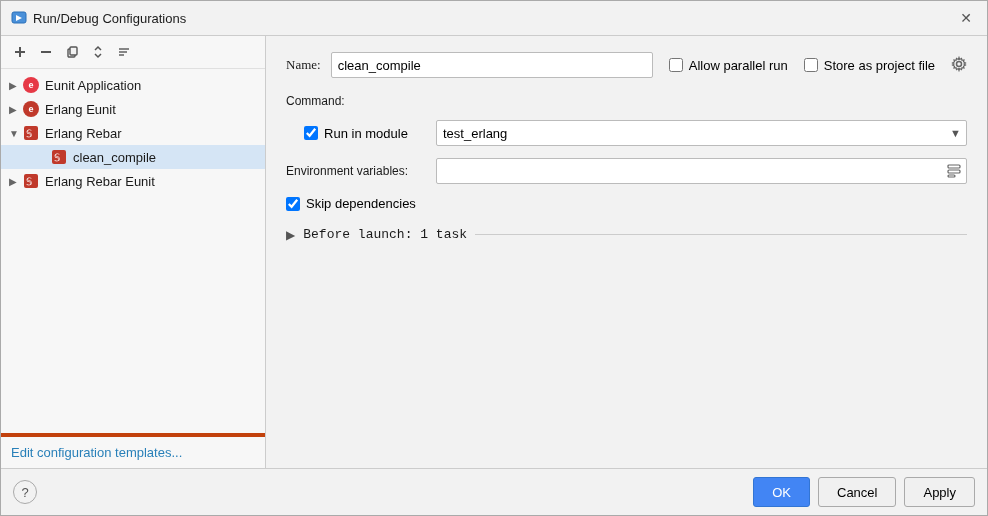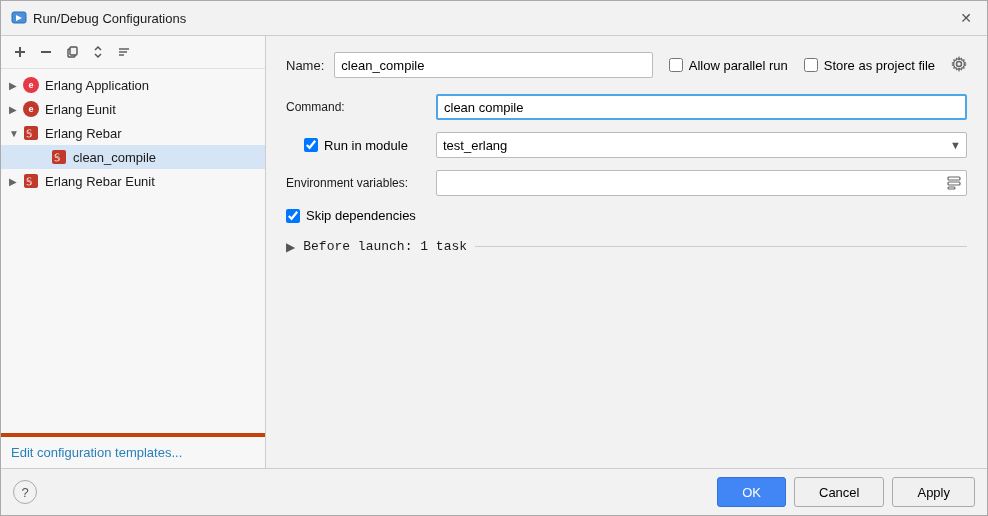--- a/index.html
+++ b/index.html
@@ -155,20 +155,21 @@
     .name-row {
       display: flex;
       align-items: center;
       flex: 1;
       gap: 10px;
     }
     .name-label {
       font-size: 13px;
       color: #1a1a1a;
       white-space: nowrap;
+      font-family: Liberation Serif, serif;
     }
     .name-input {
       flex: 1;
       height: 26px;
       border: 1px solid #bbb;
       border-radius: 2px;
       padding: 2px 6px;
       font-size: 13px;
       background: white;
       outline: none;
@@ -306,21 +307,21 @@
       border: 1px solid #aaa;
       border-radius: 50%;
       display: flex; align-items: center; justify-content: center;
       cursor: pointer;
       font-size: 13px;
       color: #555;
       margin-right: auto;
     }
     .btn {
       height: 30px;
-      padding: 0 24px;
+      padding: 0 18px;
       border-radius: 3px;
       font-size: 13px;
       cursor: pointer;
       border: 1px solid #aaa;
       background: #f0f0f0;
     }
     .btn.primary {
       background: #4285f4;
       color: white;
       border: 1px solid #3275d4;
@@ -381,21 +382,21 @@
         </div>
       </div>
 
       <div class="tree-area">
 
         <div class="tree-item">
           <span class="arrow">▶</span>
           <span class="item-icon">
             <div class="erlang-app-icon">e</div>
           </span>
-          <span class="item-label">Erlang Application</span>
+          <span class="item-label">Eunit Application</span>
         </div>
 
         <div class="tree-item">
           <span class="arrow">▶</span>
           <span class="item-icon">
             <div class="erlang-app-icon" style="background:#c0392b;">e</div>
           </span>
           <span class="item-label">Erlang Eunit</span>
         </div>
 
@@ -458,21 +459,20 @@
             <circle cx="8" cy="8" r="2.5" fill="none" stroke="#666" stroke-width="1.5"></circle>
             <path d="M8 1.5 L8.7 3.5 L10.5 2.5 L11 4.3 L13 4 L12.5 5.8 L14.5 7 L13 8 L14.5 9 L12.5 10.2 L13 12 L11 11.7 L10.5 13.5 L8.7 12.5 L8 14.5 L7.3 12.5 L5.5 13.5 L5 11.7 L3 12 L3.5 10.2 L1.5 9 L3 8 L1.5 7 L3.5 5.8 L3 4 L5 4.3 L5.5 2.5 L7.3 3.5 Z" fill="none" stroke="#666" stroke-width="1.2"></path>
           </svg>
         </div>
       </div>
 
       <div class="form-section">
 
         <div class="form-row">
           <span class="form-label">Command:</span>
-          <input class="form-input" type="text" value="clean compile" style="">
         </div>
 
         <div class="form-row">
           <div class="checkbox-row" style="width:140px; flex-shrink:0;">
             <input type="checkbox" id="run-in-module" checked="" style="">
             <label for="run-in-module">Run in module</label>
           </div>
           <div class="dropdown-wrap">
             <select>
               <option>test_erlang</option>

